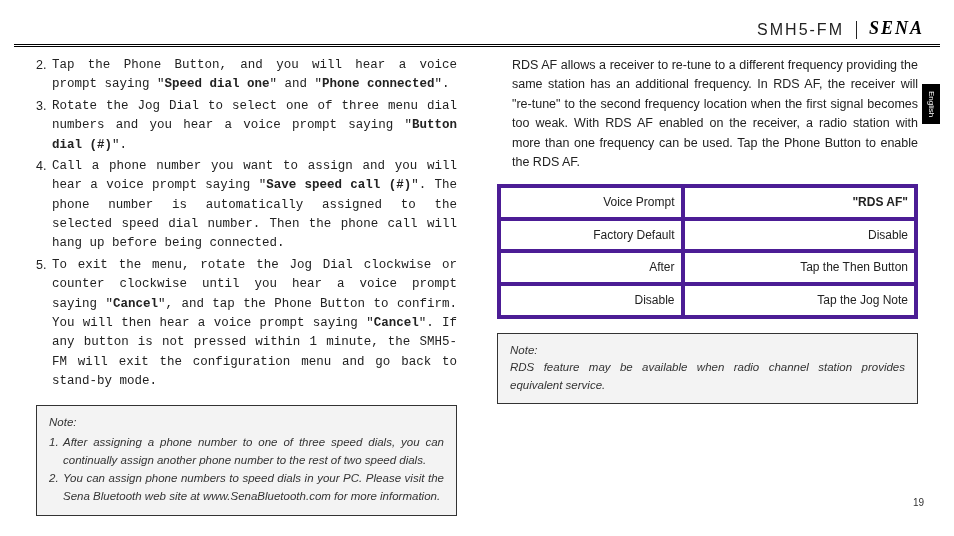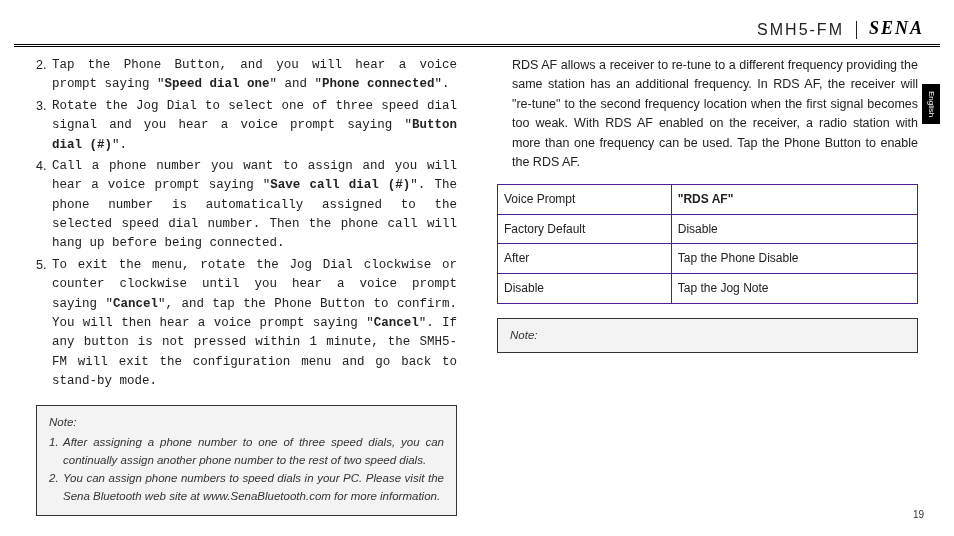--- a/index.html
+++ b/index.html
@@ -121,39 +121,39 @@
     margin-bottom: 12px;
     margin-left: 15px;
   }
   table.rds {
     width: 100%;
     border-collapse: collapse;
     font-size: 12px;
     color: #222;
   }
   table.rds td, table.rds th {
-    border: 1px solid #4c1d95;
+    border: 4px solid #4c1d95;
     padding: 5px 6px;
-    text-align: left;
+    text-align: right;
     font-weight: normal;
   }
   table.rds th.b { font-weight: bold; }
   .note-box2 {
     margin-top: 14px;
     border: 1px solid #333;
     background: #f3f3f3;
     padding: 8px 12px;
     font-style: italic;
     font-size: 11.5px;
     color: #333;
     text-align: justify;
   }
   .pagenum {
     position: absolute;
-    bottom: 16px;
+    bottom: 28px;
     right: 30px;
     font-size: 10px;
     color: #333;
   }
   b { font-weight: bold; }
 </style>
 </head>
 <body>
 
 <div class="header">
@@ -171,27 +171,27 @@
     <ol class="ol">
       <li>
         <span class="num">2.</span>
         <span class="txt">
           <span>Tap the Phone Button, and you will hear a voice prompt saying "</span><b>Speed dial one</b><span>" and "</span><b>Phone connected</b><span>".</span>
         </span>
       </li>
       <li>
         <span class="num">3.</span>
         <span class="txt">
-          <span>Rotate the Jog Dial to select one of three speed dial signal and you hear a voice prompt saying "</span><b>Button dial (#)</b><span>".</span>
+          <span>Rotate the Jog Dial to select one of three menu dial numbers and you hear a voice prompt saying "</span><b>Button dial (#)</b><span>".</span>
         </span>
       </li>
       <li>
         <span class="num">4.</span>
         <span class="txt">
-          <span>Call a phone number you want to assign and you will hear a voice prompt saying "</span><b>Save call dial (#)</b><span>". The phone number is automatically assigned to the selected speed dial number. Then the phone call will hang up before being connected.</span>
+          <span>Call a phone number you want to assign and you will hear a voice prompt saying "</span><b>Save speed call (#)</b><span>". The phone number is automatically assigned to the selected speed dial number. Then the phone call will hang up before being connected.</span>
         </span>
       </li>
       <li>
         <span class="num">5.</span>
         <span class="txt">
           <span>To exit the menu, rotate the Jog Dial clockwise or counter clockwise until you hear a voice prompt saying "</span><b>Cancel</b><span>", and tap the Phone Button to confirm. You will then hear a voice prompt saying "</span><b>Cancel</b><span>". If any button is not pressed within 1 minute, the SMH5-FM will exit the configuration menu and go back to stand-by mode.</span>
         </span>
       </li>
     </ol>
 
@@ -218,28 +218,29 @@
           <tr>
         <td>Voice Prompt</td>
         <th class="b">"RDS AF"</th>
       </tr>
       <tr>
         <td>Factory Default</td>
         <td>Disable</td>
       </tr>
       <tr>
         <td>After</td>
-        <td>Tap the Phone Disable</td>
+        <td>Tap the Then Button</td>
       </tr>
       <tr>
         <td>Disable</td>
         <td>Tap the Jog Note</td>
       </tr>
     </tbody>
       </table>
 
     <div class="note-box2">
       <div>Note:</div>
+      <div>RDS feature may be available when radio channel station provides equivalent service.</div>
     </div>
   </div>
 </div>
 
 <div class="pagenum">19</div>
 
 </body></html>

